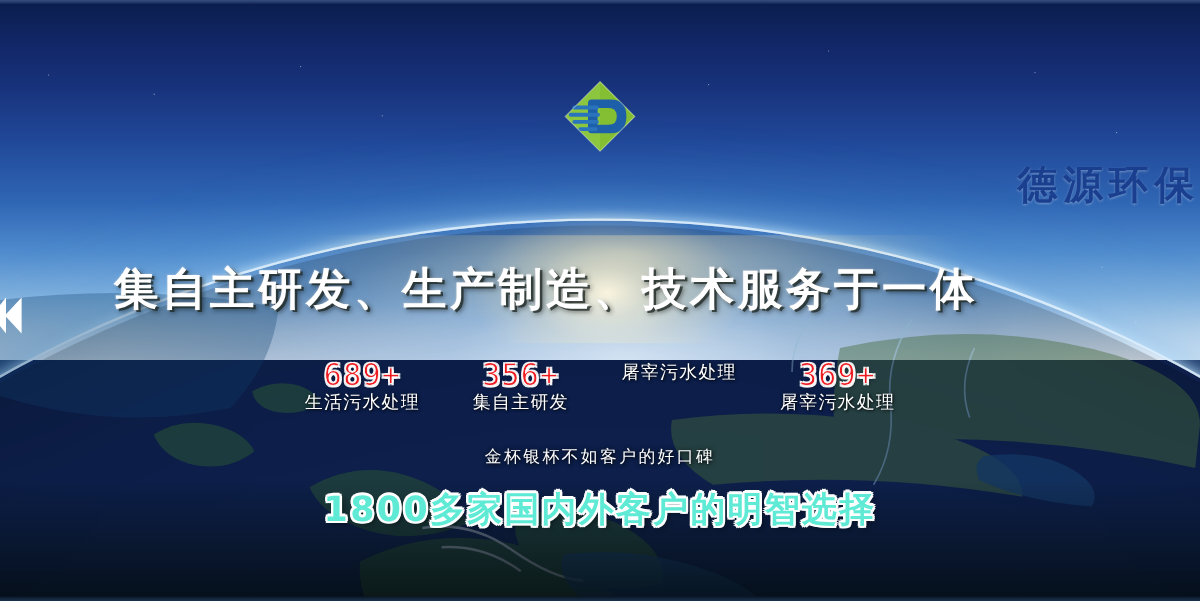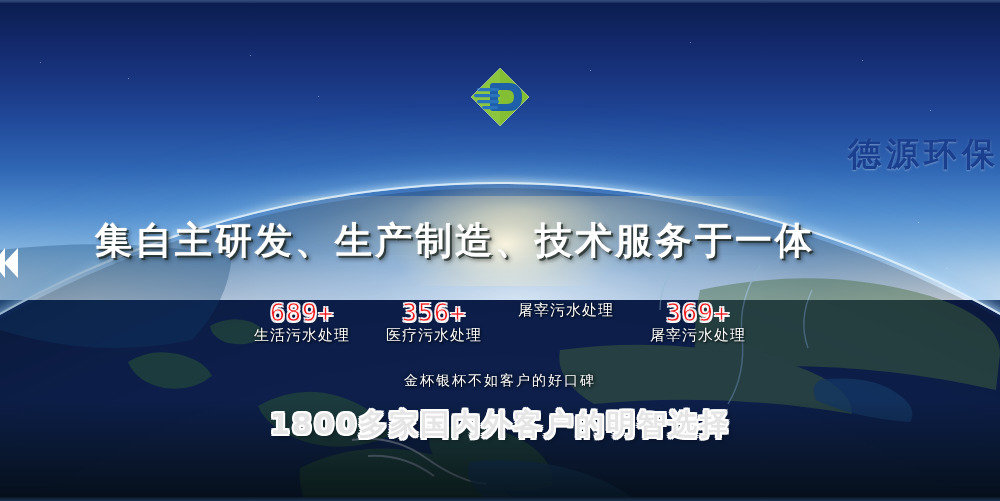--- a/index.html
+++ b/index.html
@@ -176,21 +176,21 @@
     letter-spacing:2px;
     font-family:"DejaVu Sans","Liberation Sans",sans-serif;
     text-shadow:1px 1px 3px rgba(0,0,0,.80), 0 0 4px rgba(0,0,0,.55);
     white-space:nowrap;
   }
   .tagline2{
     position:absolute;left:0;top:405px;width:1000px;
     text-align:center;
     font-size:29px;
     font-weight:bold;
-    color:#e5e5e5;
+    color:#5eead4;
     letter-spacing:2px;
     font-family:"DejaVu Sans","Liberation Sans",sans-serif;
     text-shadow:
       2px 0 0 #fff, -2px 0 0 #fff, 0 2px 0 #fff, 0 -2px 0 #fff,
       1.6px 1.6px 0 #fff, -1.6px -1.6px 0 #fff, 1.6px -1.6px 0 #fff, -1.6px 1.6px 0 #fff,
       3px 3px 4px rgba(0,0,0,.45);
     white-space:nowrap;
   }
 </style>
 </head>
@@ -281,21 +281,21 @@
 
   <div class="headline">集自主研发、生产制造、技术服务于一体</div>
 
   <div class="stats">
     <div class="stat">
       <div class="stat-num">689+</div>
       <div class="stat-label">生活污水处理</div>
     </div>
     <div class="stat">
       <div class="stat-num">356+</div>
-      <div class="stat-label">医疗污水处理</div>
+      <div class="stat-label">集自主研发</div>
     </div>
     <div class="stat">
       <div class="stat-label">屠宰污水处理</div>
     </div>
     <div class="stat">
       <div class="stat-num">369+</div>
       <div class="stat-label">屠宰污水处理</div>
     </div>
   </div>
 

